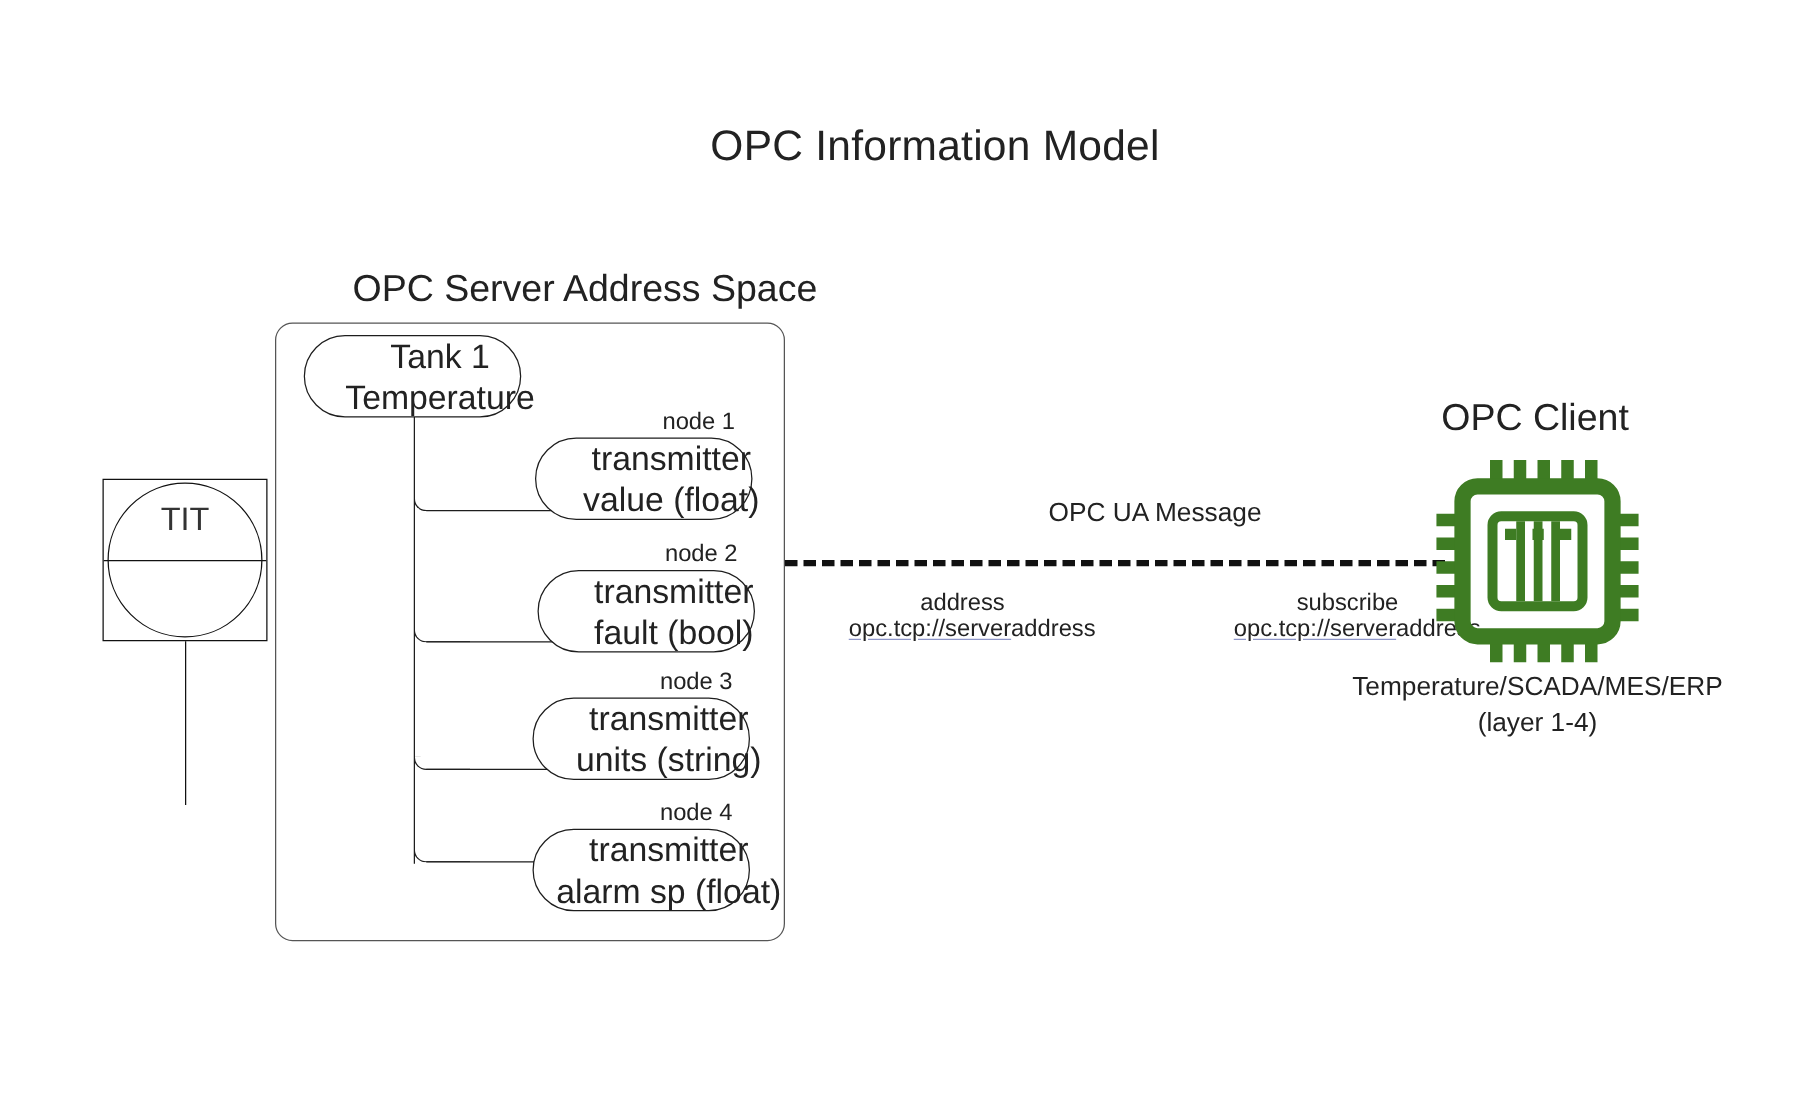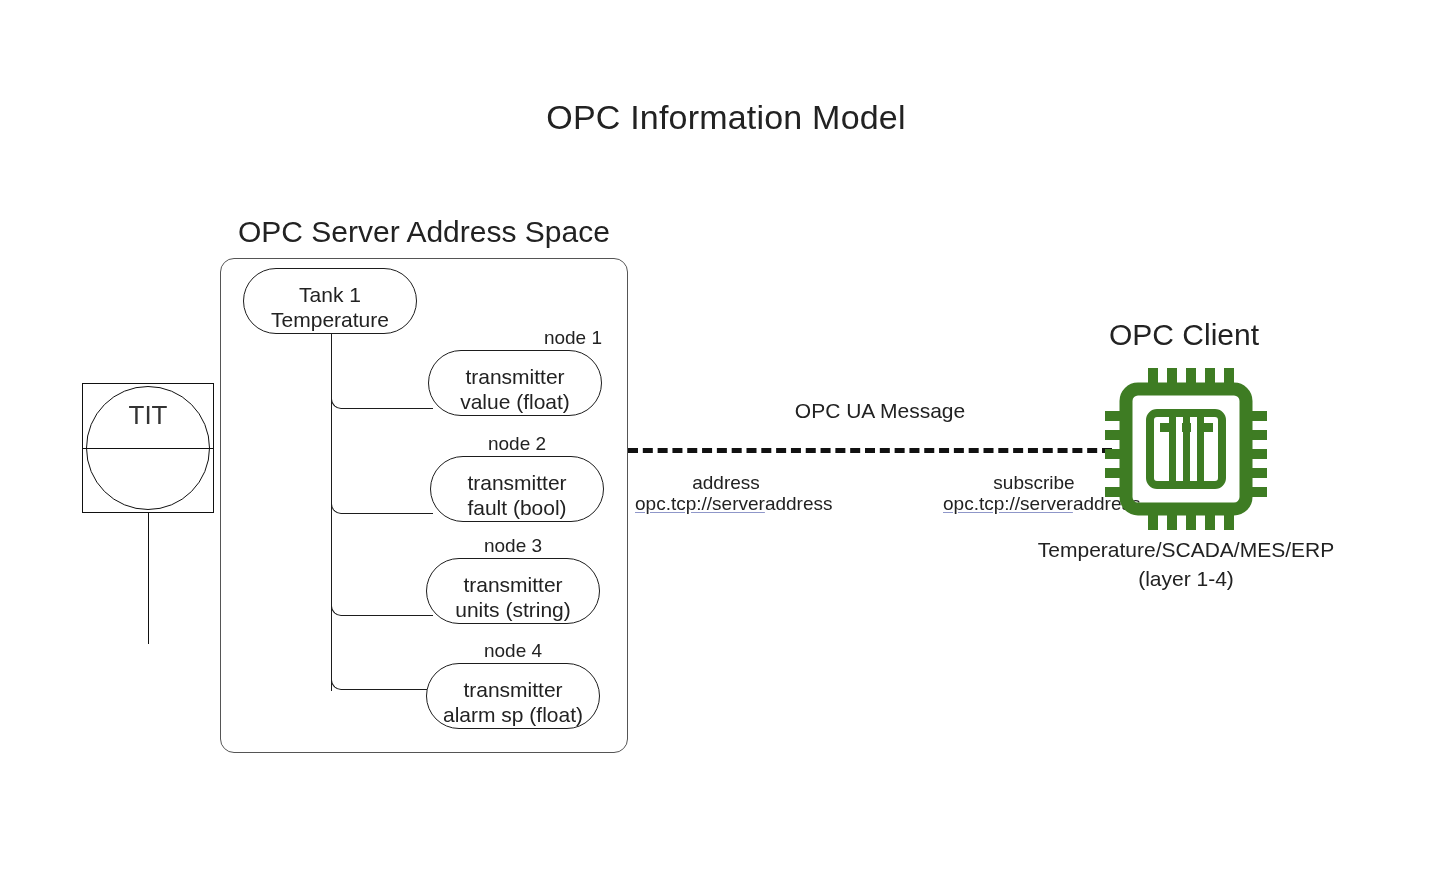--- a/index.html
+++ b/index.html
@@ -12,21 +12,21 @@
     font-family: "Liberation Sans", sans-serif;
     color: #1a1a1a;
   }
   #canvas {
     position: relative;
     width: 1452px;
     height: 883px;
     background: #ffffff;
     overflow: hidden;
   }
-  .abs { position: absolute; }
+  .abs { position: absolute; padding-left: 44px; }
 
   
   .title {
     left: 0; right: 0; top: 98px;
     text-align: center;
     font-size: 34px;
     color: #222222;
     letter-spacing: 0.2px;
   }
   .section-label {
@@ -65,22 +65,22 @@
 
   
   .pill {
     border: 1.7px solid #1d1d1d;
     border-radius: 999px;
     background: #ffffff;
     box-sizing: border-box;
     display: flex;
     flex-direction: column;
     align-items: center;
-    justify-content: flex-end;
-    font-size: 21px;
+    justify-content: space-between;
+    font-size: 27px;
     color: #222222;
     line-height: 1.22;
     text-align: center;
     white-space: nowrap;
   }
   .pill span { display: block; }
 
   
   .tit-box {
     left: 82px; top: 383px;
@@ -184,21 +184,21 @@
   <div class="abs tree-branch" style="left:341px; top:615px; width:92px;"></div>
 
   <div class="abs tree-elbow" style="left:331px; top:679px; width:12px; height:11px;"></div>
   <div class="abs tree-branch" style="left:341px; top:689px; width:92px;"></div>
 
   <div class="abs pill" style="left:243px; top:268px; width:174px; height:66px;">
     <span>Tank 1</span>
     <span>Temperature</span>
   </div>
 
-  <div class="abs node-caption" style="left:428px; top:327px; width:174px;text-align:right;">node 1</div>
+  <div class="abs node-caption" style="left:428px; top:327px; width:174px;">node 1</div>
   <div class="abs pill" style="left:428px; top:350px; width:174px; height:66px;">
     <span>transmitter</span>
     <span>value (float)</span>
   </div>
 
   <div class="abs node-caption" style="left:430px; top:433px; width:174px;">node 2</div>
   <div class="abs pill" style="left:430px; top:456px; width:174px; height:66px;">
     <span>transmitter</span>
     <span>fault (bool)</span>
   </div>

